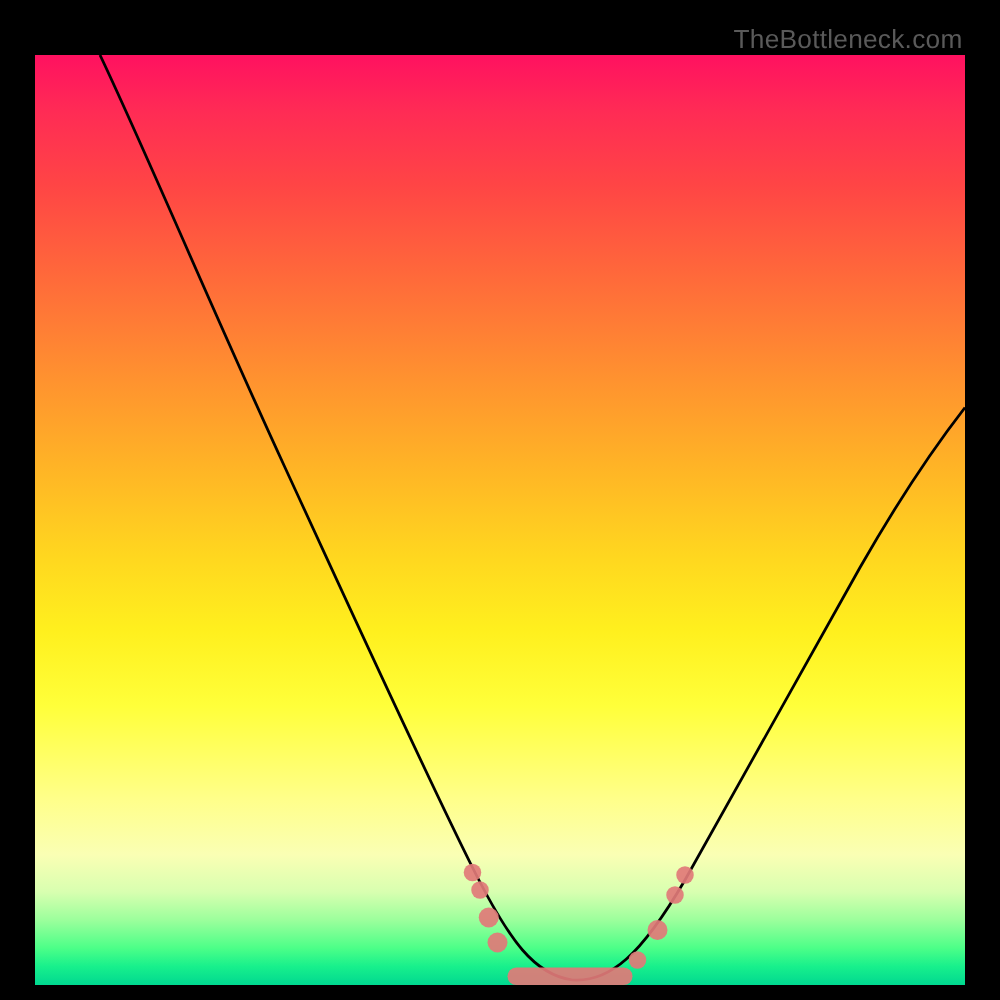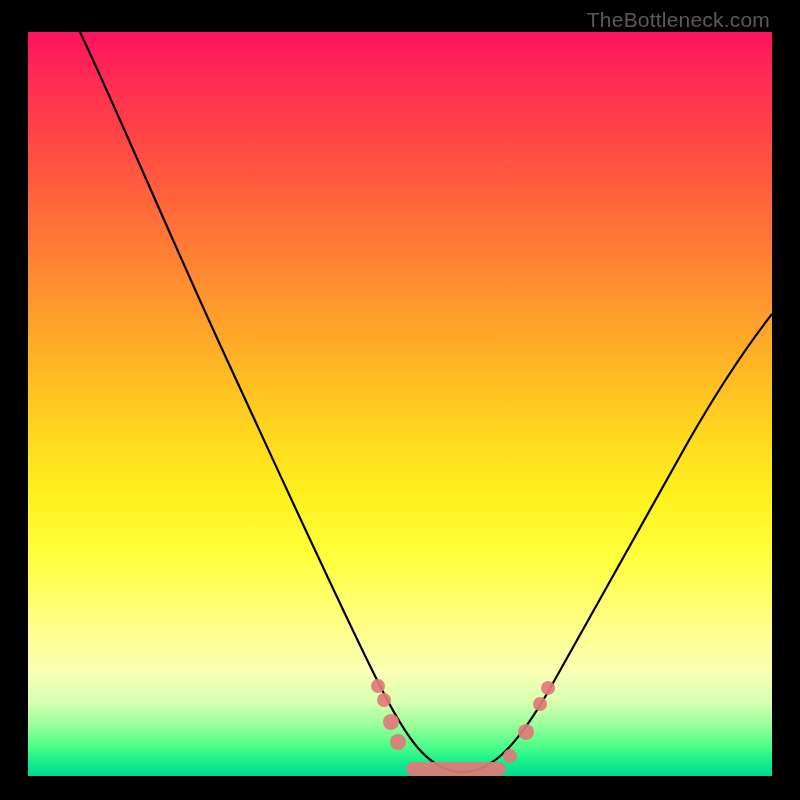--- a/index.html
+++ b/index.html
@@ -6,21 +6,21 @@
     margin: 0;
     padding: 0;
     width: 800px;
     height: 800px;
     overflow: hidden;
     background: #000;
     font-family: Arial, Helvetica, sans-serif;
   }
   .frame {
     position: absolute;
-    top: 4px; left: 0;
+    top: 16px; left: 0;
     width: 800px;
     height: 720px;
     background: #000;
   }
   .plot-area {
     position: absolute;
     top: 28px;
     left: 28px;
     width: 744px;
     height: 744px;

